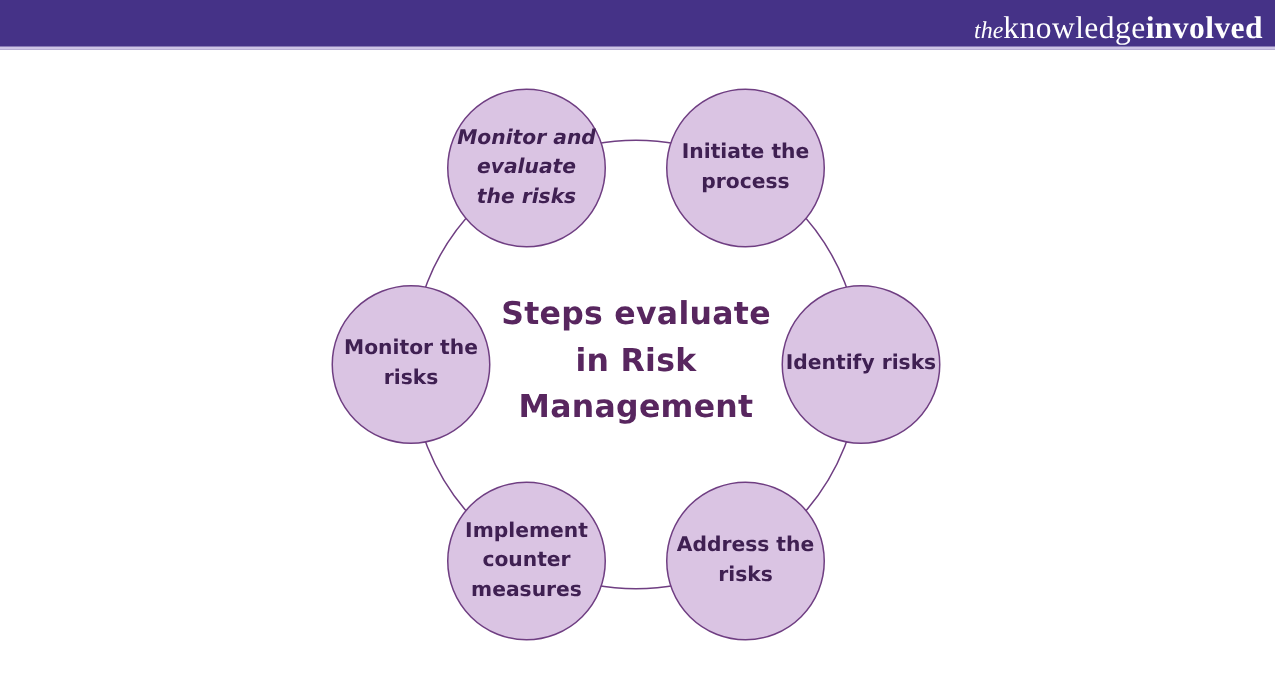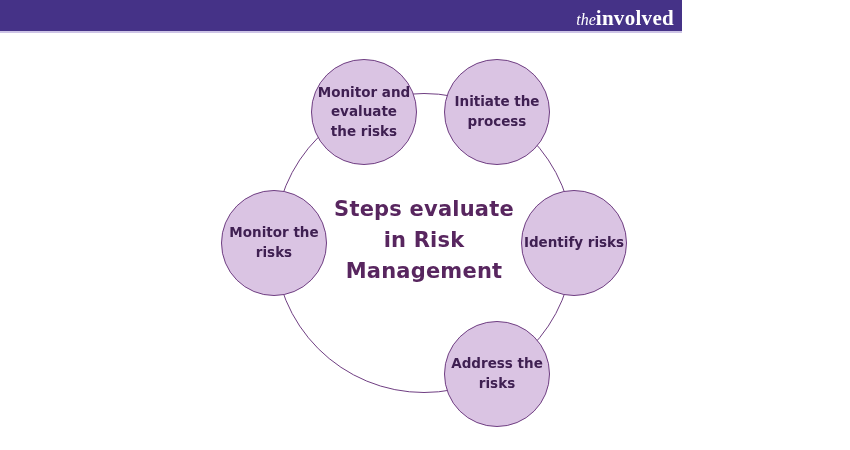--- a/index.html
+++ b/index.html
@@ -10,21 +10,21 @@
     height: 450px;
     background: #ffffff;
     overflow: hidden;
     font-family: "DejaVu Sans", sans-serif;
   }
 
   
   .header-bar {
     position: absolute;
     left: 0; top: 0;
-    width: 682px; height: 33px;
+    width: 850px; height: 33px;
     background: #453287;
     border-bottom: 2px solid #cdc4e6;
     display: flex;
     align-items: flex-end;
     justify-content: flex-end;
     padding: 5px 8px 0 0;
   }
   .logo { display: flex; align-items: baseline; color: #ffffff; }
   .logo .logo-the {
     font-family: "Liberation Serif", serif;
@@ -60,21 +60,21 @@
     display: flex;
     align-items: center;
     justify-content: center;
     text-align: center;
     color: #3f2052;
     font-size: 13.5px;
     font-weight: 600;
     line-height: 1.45;
     white-space: pre-line;
   }
-  .pos-top-left     { left: 311px; top: 59px;  }
+  .pos-top-left     { left: 298px; top: 59px; font-style: italic;  }
   .pos-top-right    { left: 444px; top: 59px;  }
   .pos-right        { left: 521px; top: 190px; }
   .pos-bottom-right { left: 444px; top: 321px; }
   .pos-bottom-left  { left: 298px; top: 321px; }
   .pos-left         { left: 221px; top: 190px; }
 
   .diagram-title {
     position: absolute;
     left: 324px; top: 194px;
     width: 200px;
@@ -87,32 +87,36 @@
   }
 </style>
 </head>
 <body>
 
 <div class="canvas">
 
   <div class="header-bar">
     <div class="logo">
       <span class="logo-the">the</span>
+        <span class="logo-knowledge">knowledge</span>
         <span class="logo-academy">involved</span>
     </div>
   </div>
 
   <div class="ring"></div>
 
   <div class="diagram-title">Steps evaluate in Risk Management</div>
 
   <div class="node pos-top-right">Initiate the
 process</div>
   <div class="node pos-right">Identify risks</div>
   <div class="node pos-bottom-right">Address the
 risks</div>
+  <div class="node pos-bottom-left">Implement
+counter
+measures</div>
   <div class="node pos-left">Monitor the
 risks</div>
   <div class="node pos-top-left">Monitor and
 evaluate
 the risks</div>
 
 </div>
 
 </body></html>

